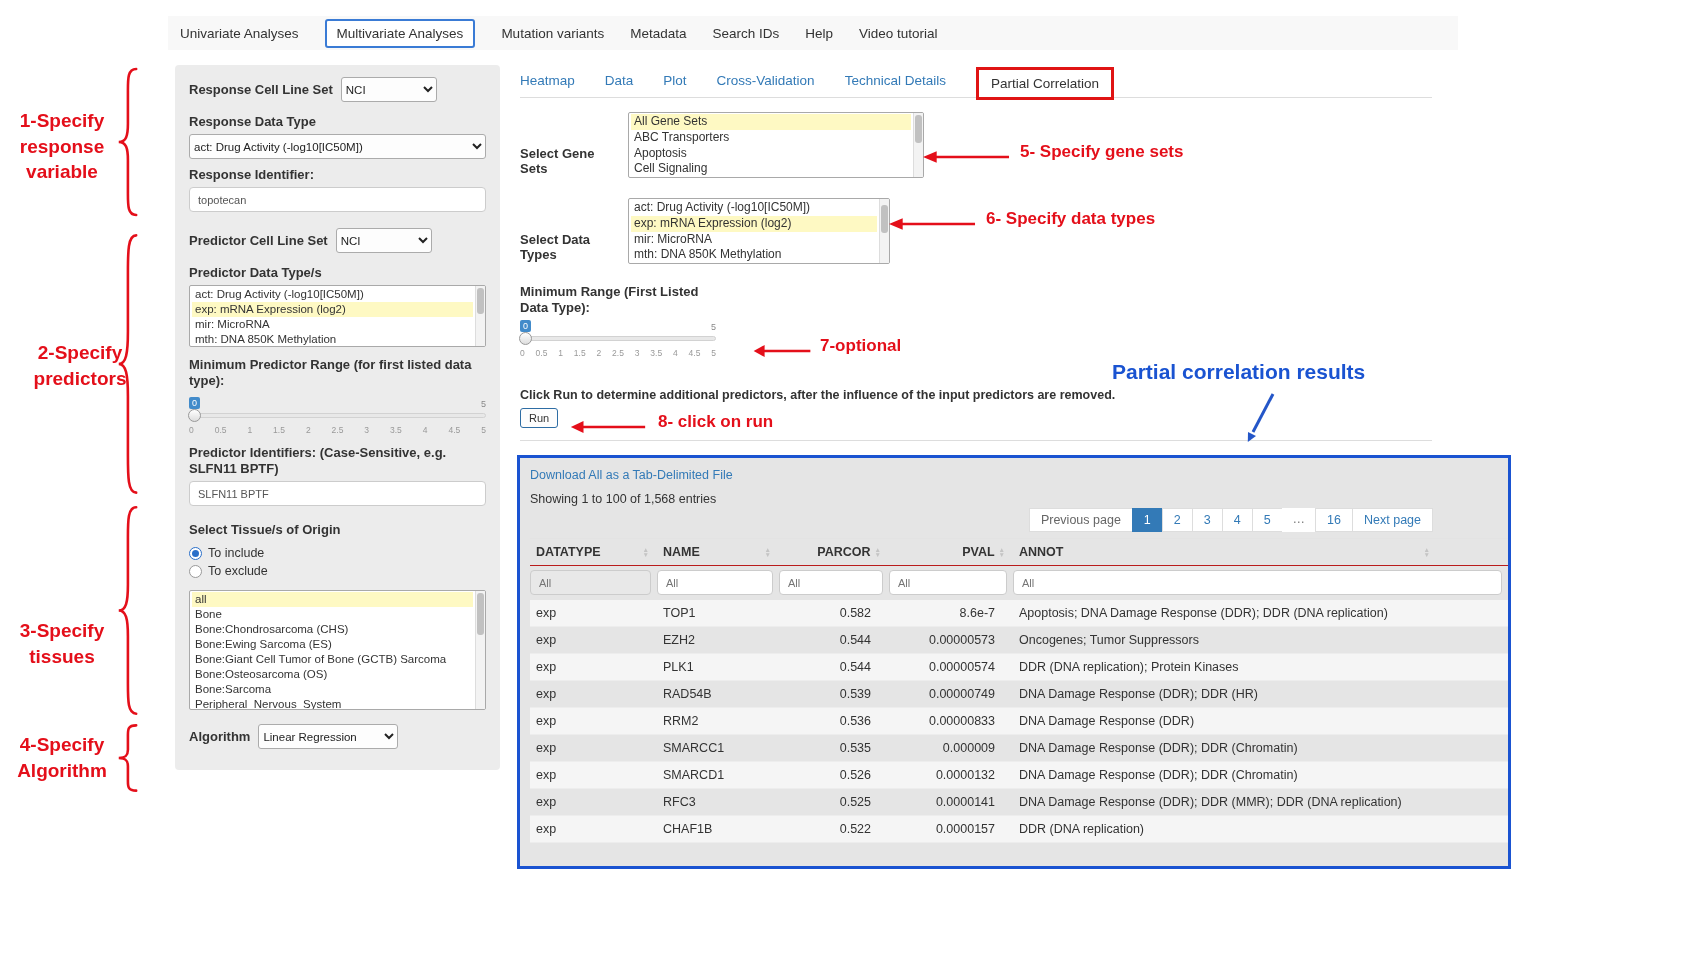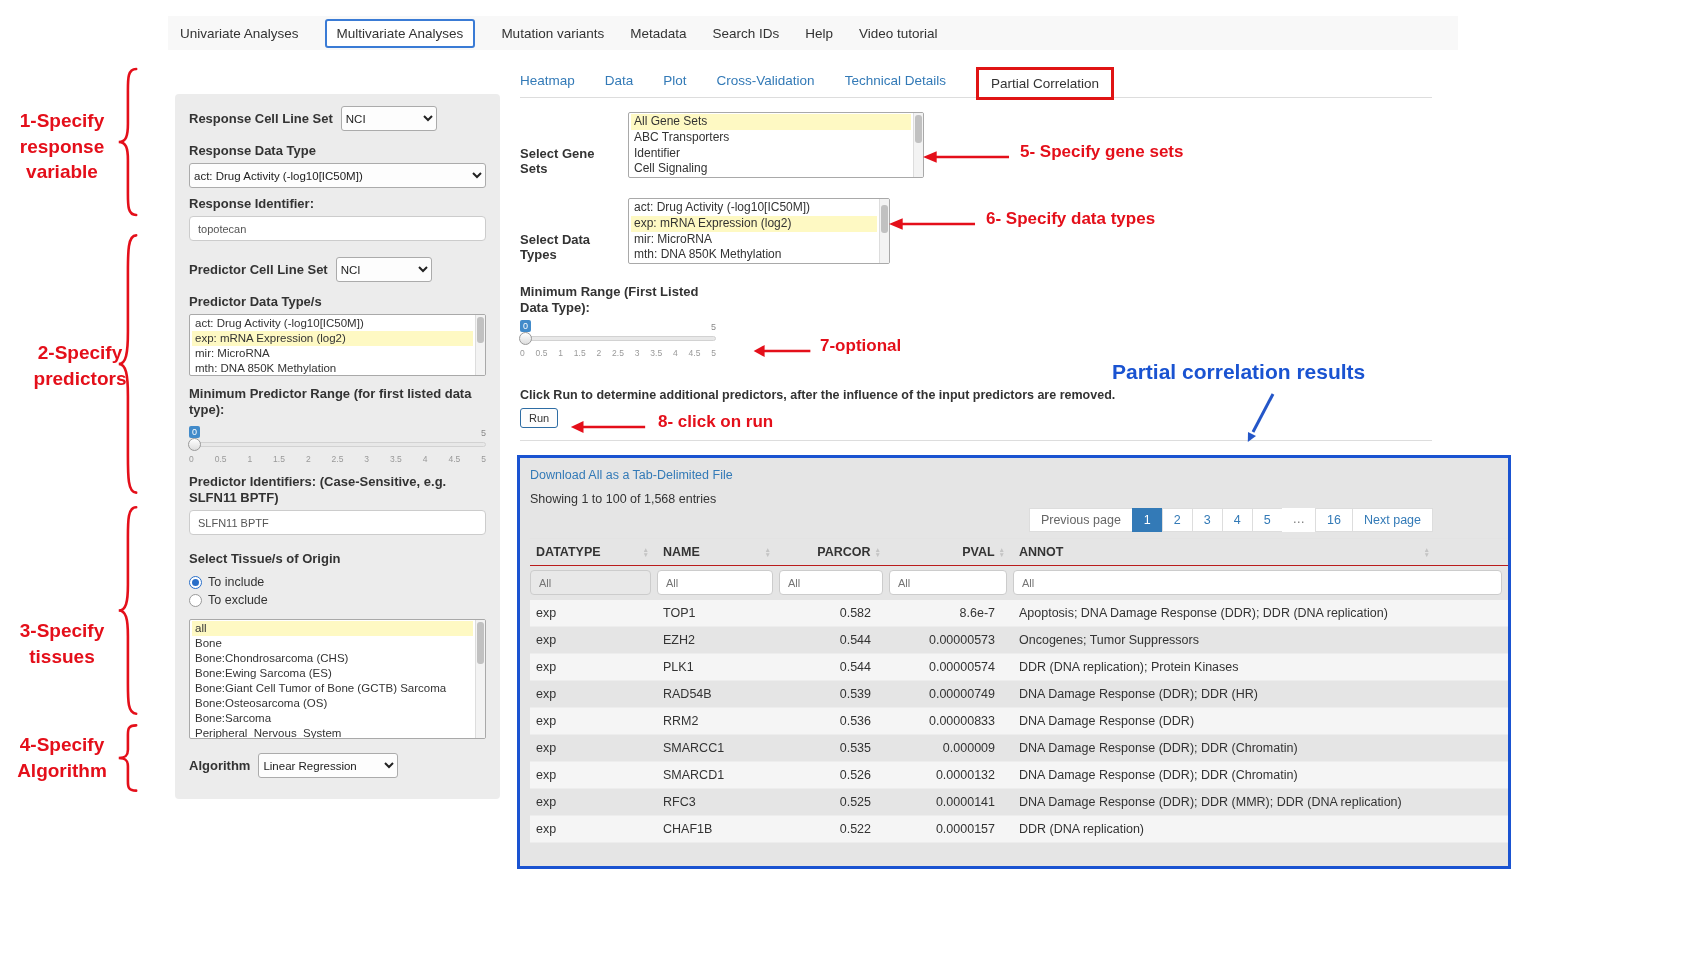--- a/index.html
+++ b/index.html
@@ -17,21 +17,21 @@
   
   .ann { position:absolute; color:#e40f1a; font-weight:bold; font-size:19px; line-height:1.35; width:104px;text-align:center; }
   .brace { position:absolute; }
   .ann-r { position:absolute; color:#e40f1a; font-weight:bold; font-size:17px; white-space:nowrap; }
   .arrow-r { position:absolute; }
   .results-heading { position:absolute; left:1112px; top:360px; color:#1a53d1; font-weight:bold; font-size:21px; white-space:nowrap; }
   .blue-arrow { position:absolute; left:1240px; top:392px; }
 
   
   .sidebar { position:absolute; left:175px; top:65px; width:325px; min-height:705px;
-             background:#ececec; border-radius:4px; padding:12px 14px; font-size:13px;margin-top:29px; }
+             background:#ececec; border-radius:4px; padding:12px 14px; font-size:13px; }
   .lbl { font-weight:bold; font-size:13px; color:#333; line-height:16px; }
   .mt4{margin-top:4px}.mt6{margin-top:6px}.mt8{margin-top:8px}.mt10{margin-top:10px}
   .mt12{margin-top:12px}.mt14{margin-top:14px}.mt16{margin-top:16px}.mt20{margin-top:20px}
   .row-inline { display:flex; align-items:center; gap:8px; }
   select { font-family:"Liberation Sans",sans-serif; font-size:11.5px; height:25px;
            border:1px solid #ababab; border-radius:3px; background:#fdfdfd; color:#222; }
   .sel-small { width:96px; }
   .sel-full  { width:100%; }
   .sel-algo  { width:140px; }
   input[type=text] { font-family:"Liberation Sans",sans-serif; width:100%; height:25px; border:1px solid #ccc;
@@ -251,21 +251,21 @@
       <span class="tab">Cross-Validation</span>
       <span class="tab">Technical Details</span>
       <span class="tab tab-active-red">Partial Correlation</span>
     </div>
 
     <div class="lb-row mt14">
       <span class="lb-label">Select Gene Sets</span>
       <div class="listbox lb-genesets">
         <div class="opt sel">All Gene Sets</div>
         <div class="opt">ABC Transporters</div>
-        <div class="opt">Identifier</div>
+        <div class="opt">Apoptosis</div>
         <div class="opt">Cell Signaling</div>
         <div class="sb">
             <div class="thumb" style="top:2px; height:28px;"></div>
           </div>
       </div>
     </div>
 
     <div class="lb-row mt20">
       <span class="lb-label">Select Data Types</span>
       <div class="listbox lb-datatypes">

